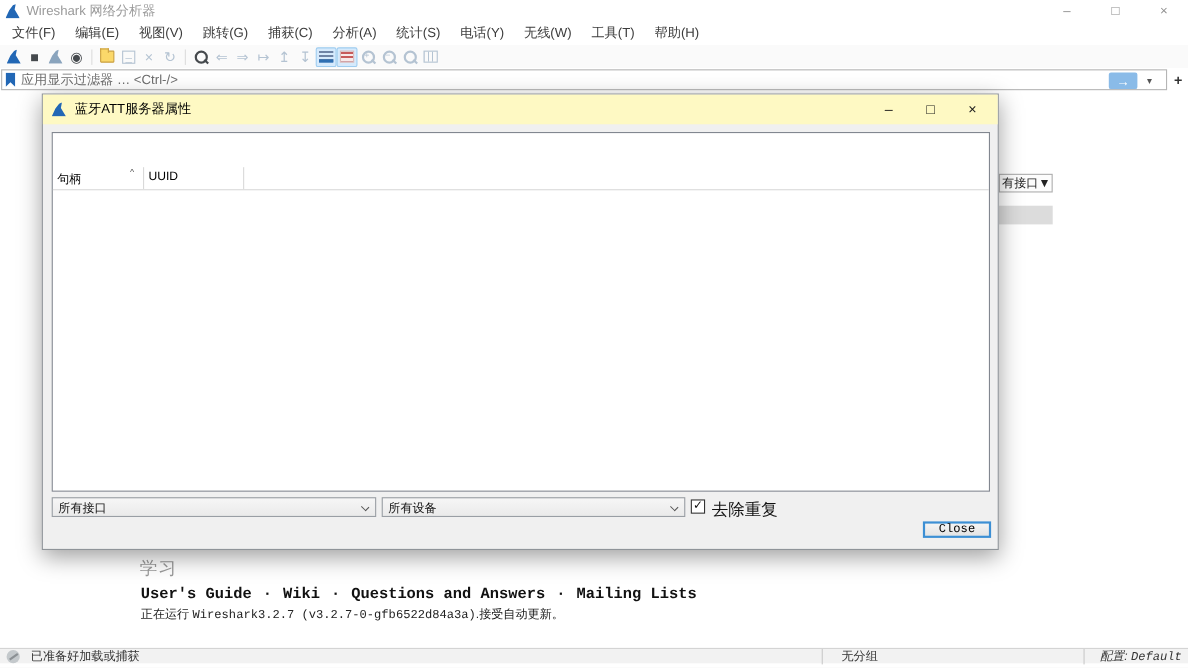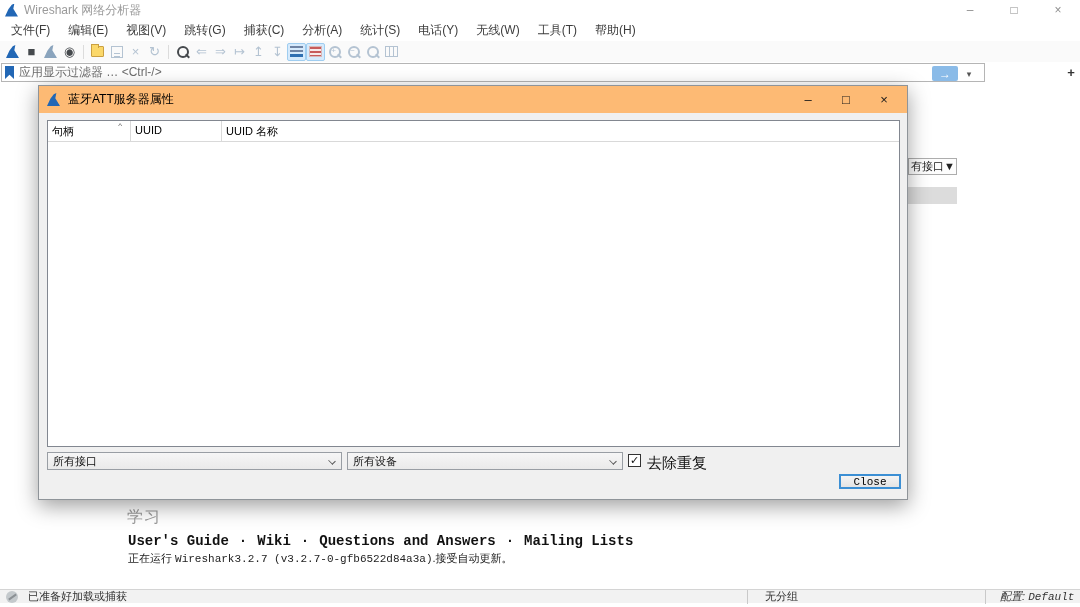--- a/index.html
+++ b/index.html
@@ -32,21 +32,21 @@
   .mag::before { content:""; position:absolute; left:1px; top:1px; width:8px; height:8px; border:2px solid currentColor; border-radius:50%; }
   .mag::after { content:""; position:absolute; left:9px; top:10px; width:5px; height:2px; background:currentColor; transform:rotate(45deg); }
   .mag i { position:absolute; left:3px; top:1px; width:6px; height:8px; font-size:8px; font-style:normal; line-height:9px; text-align:center; }
   .lines-icon { width:13px; height:11px; position:relative; }
   .lines-icon.autoscroll { background:repeating-linear-gradient(#6f84a5 0 2px,transparent 2px 4px); }
   .lines-icon.autoscroll::after { content:""; position:absolute; left:0; bottom:0; width:100%; height:3px; background:#2f6fb2; }
   .lines-icon.colorize { background:repeating-linear-gradient(#c75b5b 0 2px,#f7e9e9 2px 4px); border:1px solid #d9b8b8; }
   .cols-icon { width:13px; height:11px; border:1px solid #b4c3d2; background:repeating-linear-gradient(90deg,transparent 0 3px,#b4c3d2 3px 4px); }
 
   .filterbar { position:absolute; left:0; top:62px; width:1080px; height:21px; background:#fff; display:flex; align-items:center; }
-  .filter-input { position:absolute; left:1px; top:1px; width:984px; height:19px; border:1px solid #b5b5b5; background:#fff; display:flex; align-items:center; }
+  .filter-input { position:absolute; left:1px; top:1px; width:1060px; height:19px; border:1px solid #b5b5b5; background:#fff; display:flex; align-items:center; }
   .bookmark-icon { width:9px; height:13px; margin:0 5px 0 3px; background:#2267b5; clip-path:polygon(0 0,100% 0,100% 100%,50% 68%,0 100%); }
   .filter-placeholder { color:#6e6e6e; font-size:12px; }
   .apply-btn { position:absolute; right:26px; top:2px; width:26px; height:15px; background:#8abbe8; border-radius:2px; color:#fff; font-weight:bold; display:flex; align-items:center; justify-content:center; font-size:12px; line-height:1; }
   .history-caret { position:absolute; right:8px; top:2px; width:14px; height:15px; display:flex; align-items:center; justify-content:center; color:#555; font-size:9px; }
   .add-filter-btn { position:absolute; right:2px; top:3px; width:14px; height:15px; display:flex; align-items:center; justify-content:center; color:#333; font-size:13px; font-weight:bold; }
 
   
   .iface-btn { position:absolute; left:908px; top:158px; width:49px; height:17px; border:1px solid #adadad; background:#fdfdfd; font-size:11px; color:#222; display:flex; align-items:center; padding-left:2px; overflow:hidden; white-space:nowrap; }
   .iface-strip { position:absolute; left:908px; top:187px; width:49px; height:17px; background:#dcdcdc; }
   .learn-heading { position:absolute; left:127px; top:507px; font-size:16px; color:#9a9a9a; letter-spacing:1px; }
@@ -60,26 +60,26 @@
   .expert-icon::after { content:""; position:absolute; left:2px; top:5px; width:9px; height:2px; background:#8b9094; transform:rotate(-35deg); }
   .status-left { margin-left:10px; }
   .status-vsep { width:1px; height:14px; background:#c9c9c9; }
   .status-mid { position:absolute; left:765px; }
   .status-vsep.s1 { position:absolute; left:747px; }
   .status-vsep.s2 { position:absolute; left:985px; }
   .status-right { position:absolute; left:1000px;font-style:italic; }
 
   
   .dialog { position:absolute; left:38px; top:85px; width:870px; height:415px; background:#f0f0f0; border:1px solid #8f9499; box-shadow:0 6px 20px rgba(0,0,0,.38); }
-  .dlg-titlebar { position:absolute; left:0; top:0; width:100%; height:27px; background:#fdba74; display:flex; align-items:center;text-align:center; }
+  .dlg-titlebar { position:absolute; left:0; top:0; width:100%; height:27px; background:#fef9c3; display:flex; align-items:center;text-align:center; }
   .dlg-title { margin-left:8px; font-size:12px; color:#000; }
   .dlg-controls { position:absolute; right:4px; top:0; height:27px; display:flex; }
   .dlg-btn { width:38px; height:27px; display:flex; align-items:center; justify-content:center; color:#1a1a1a; font-size:13px; }
   .dlg-table { position:absolute; left:8px; top:34px; width:853px; height:327px; background:#fff; border:1px solid #828790; }
-  .dlg-thead { display:flex; height:21px; border-bottom:1px solid #d9d9d9; font-size:11px; color:#000; }
+  .dlg-thead { display:flex; height:21px; border-bottom:1px solid #d9d9d9; font-size:11px; color:#000;margin-top:31px; }
   .th { padding:3px 0 0 4px; position:relative; border-right:1px solid #d9d9d9; }
   .th.c1 { width:83px; }
   .th.c2 { width:91px; }
   .th.c3 { flex:1; border-right:none; }
   .sort-caret { position:absolute; right:8px; top:0px; font-size:8px; color:#555; }
   .dlg-bottom { position:absolute; left:0; top:361px; width:100%; }
   .combo { position:absolute; height:18px; border:1px solid #999ea4; background:linear-gradient(#f6f6f6,#eaeaea); font-size:11px; color:#111; display:flex; align-items:center; padding-left:5px; }
   .combo .caret { position:absolute; right:6px; top:6px; width:6px; height:6px; border-right:1px solid #555; border-bottom:1px solid #555; transform:rotate(45deg) scale(1,.8); transform-origin:center; margin-top:-1px; }
   .combo.iface { left:8px; top:5px; width:295px; }
   .combo.device { left:308px; top:5px; width:276px; }
@@ -205,21 +205,20 @@
     </div>
   </div>
 
   <div class="dlg-table">
     <div class="dlg-thead">
       <div class="th c1">
         <span>句柄</span>
         <span class="sort-caret">^</span>
       </div>
       <div class="th c2">UUID</div>
-      <div class="th c3">UUID 名称</div>
     </div>
   </div>
 
   <div class="dlg-bottom">
     <div class="combo iface">
       <span>所有接口</span>
       <span class="caret"></span>
     </div>
     <div class="combo device">
       <span>所有设备</span>

